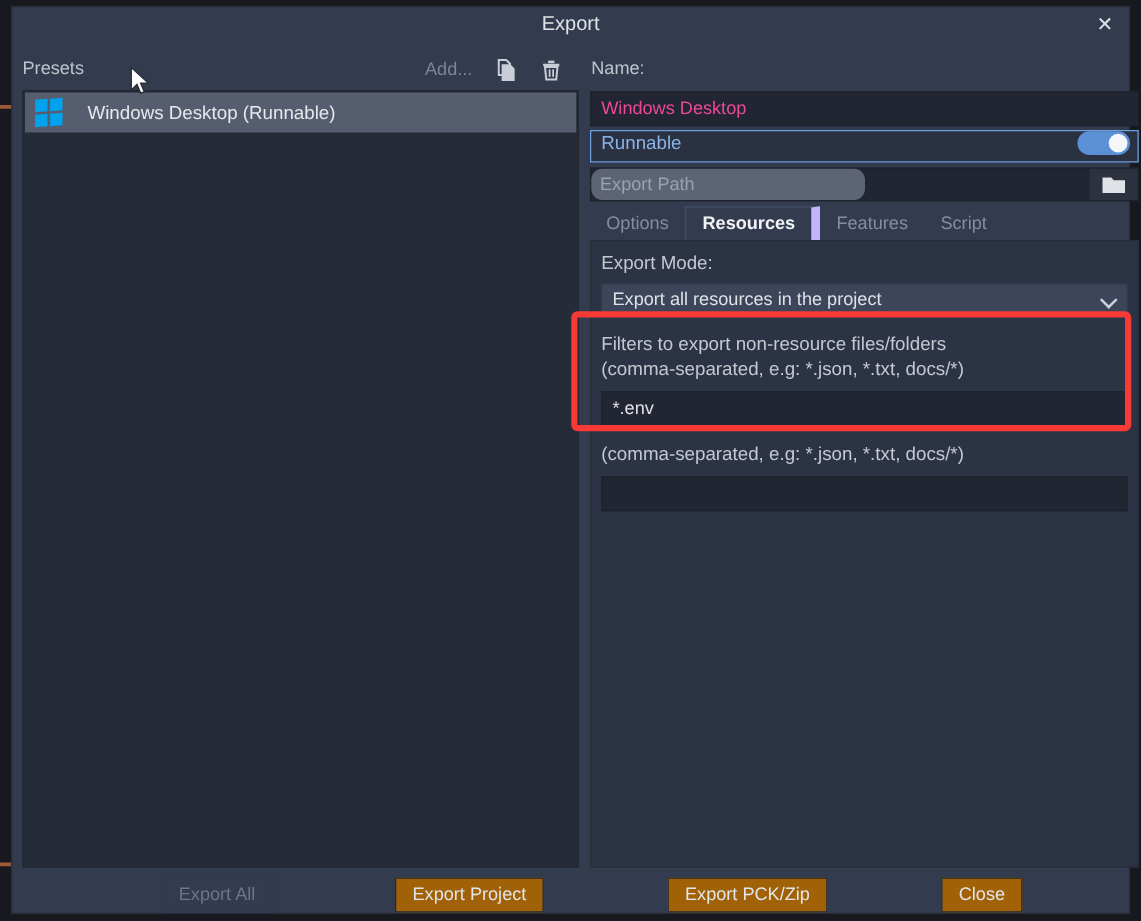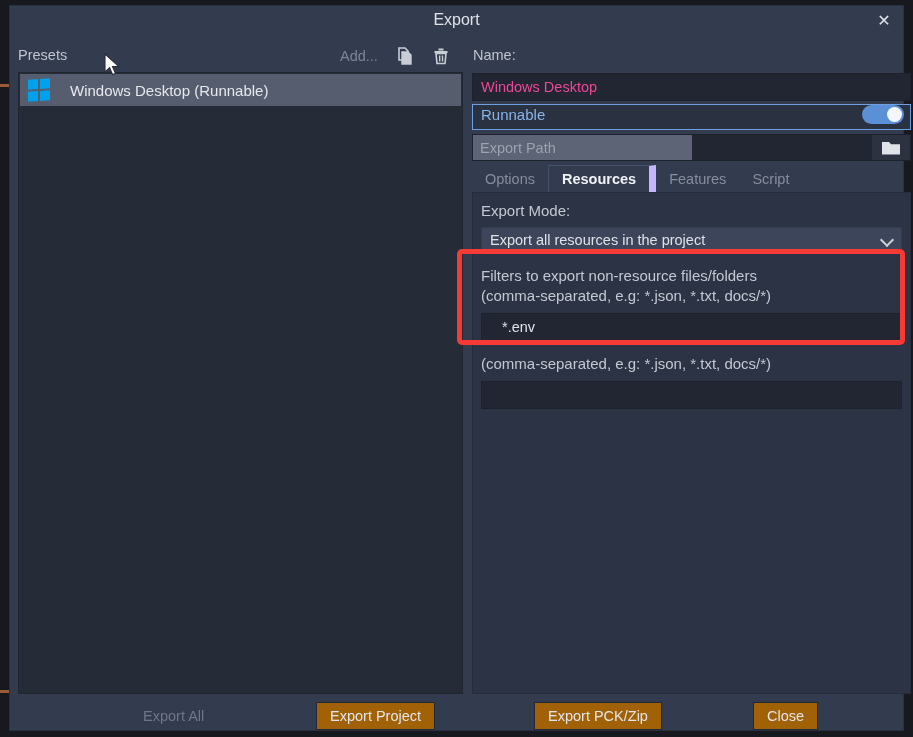--- a/index.html
+++ b/index.html
@@ -128,21 +128,21 @@
     background: #222632;
     border: 1px solid #1e222c;
     display: flex; align-items: center;
   }
   #exportpath-placeholder {
     background: #5c6475;
     height: 100%;
     width: 219px;
     display: flex; align-items: center;
     padding-left: 7px;
-    color: #9ba2b0; font-size: 14.5px;
+    color: #9ba2b0; font-size: 14.5px; border-radius: 9px;
   }
   #exportpath-input { flex: 1; height: 100%; }
   #folder-btn {
     width: 38px; height: 100%;
     display: flex; align-items: center; justify-content: center;
     background: #2c323f;
     cursor: pointer;
   }
 
   
@@ -192,21 +192,21 @@
     border-right: 2px solid #cdd2da; border-bottom: 2px solid #cdd2da;
     transform: rotate(45deg);
   }
 
   .filter-group { margin-top: 13px; }
   .filter-input {
     margin-top: 7px;
     height: 28px;
     background: #222632;
     border: 1px solid #1e222c;
-    display: flex; align-items: center; padding-left: 20px;
+    display: flex; align-items: center; padding-left: 8px;
     color: #dfe2e7; font-size: 14.5px;
     cursor: text;
   }
 
   
   #annotation {
     position: absolute; left: 457px; top: 249px;
     width: 448px; height: 96px;
     border: 5px solid #f73a35;
     border-radius: 5px;

